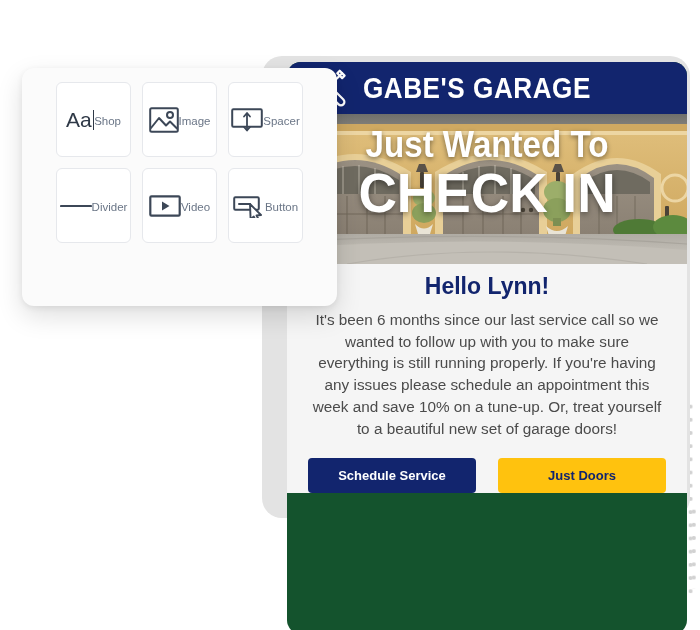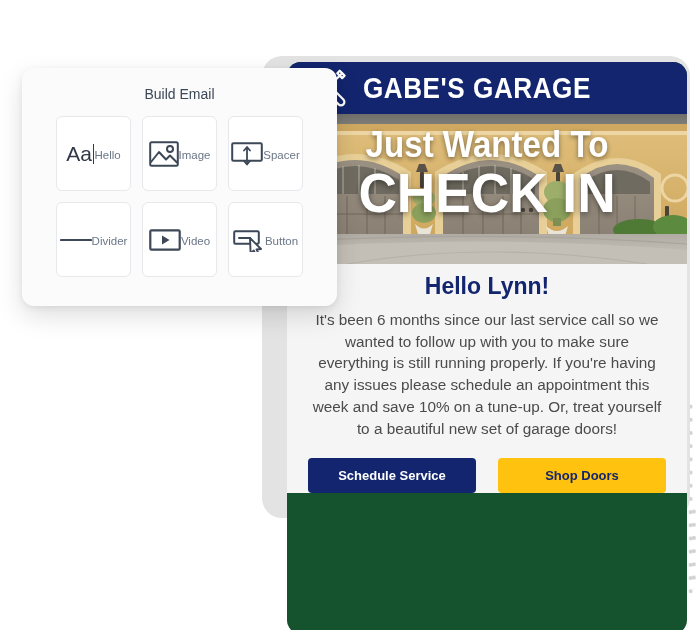--- a/index.html
+++ b/index.html
@@ -334,35 +334,34 @@
         <span id="hero-line1">Just Wanted To</span>
         <span id="hero-line2">CHECK IN</span>
       </div>
     </div>
 
     <div id="email-body">
       <div id="greeting">Hello Lynn!</div>
       <p id="body-copy">It's been 6 months since our last service call so we wanted to follow up with you to make sure everything is still running properly. If you're having any issues please schedule an appointment this week and save 10% on a tune-up. Or, treat yourself to a beautiful new set of garage doors!</p>
       <div id="cta-row">
         <button class="cta" id="cta-primary">Schedule Service</button>
-        <button class="cta" id="cta-secondary">Shop Doors</button>
+        <button class="cta" id="cta-secondary">Just Doors</button>
       </div>
     </div>
   </div>
 
   <div id="build-panel">
-    <div id="build-title">Build Email</div>
     <div id="tile-grid">
 
       <div class="tile">
         <div class="tile-icon">
           <span class="aa">Aa</span>
             <span class="caret"></span>
         </div>
-        <div class="tile-label">Hello</div>
+        <div class="tile-label">Shop</div>
       </div>
 
       <div class="tile">
         <div class="tile-icon">
           <svg width="30" height="26" viewBox="0 0 30 26">
             <rect x="1.2" y="1.2" width="27.6" height="23.6" rx="1.5" fill="none" stroke="#3c4757" stroke-width="2"></rect>
             <circle cx="21" cy="8" r="3" fill="none" stroke="#3c4757" stroke-width="2"></circle>
             <path d="M2 21 L10 11 L17 18.5 L21 14.5 L28 21.5" fill="none" stroke="#3c4757" stroke-width="2" stroke-linejoin="round" stroke-linecap="round"></path>
           </svg>
         </div>

